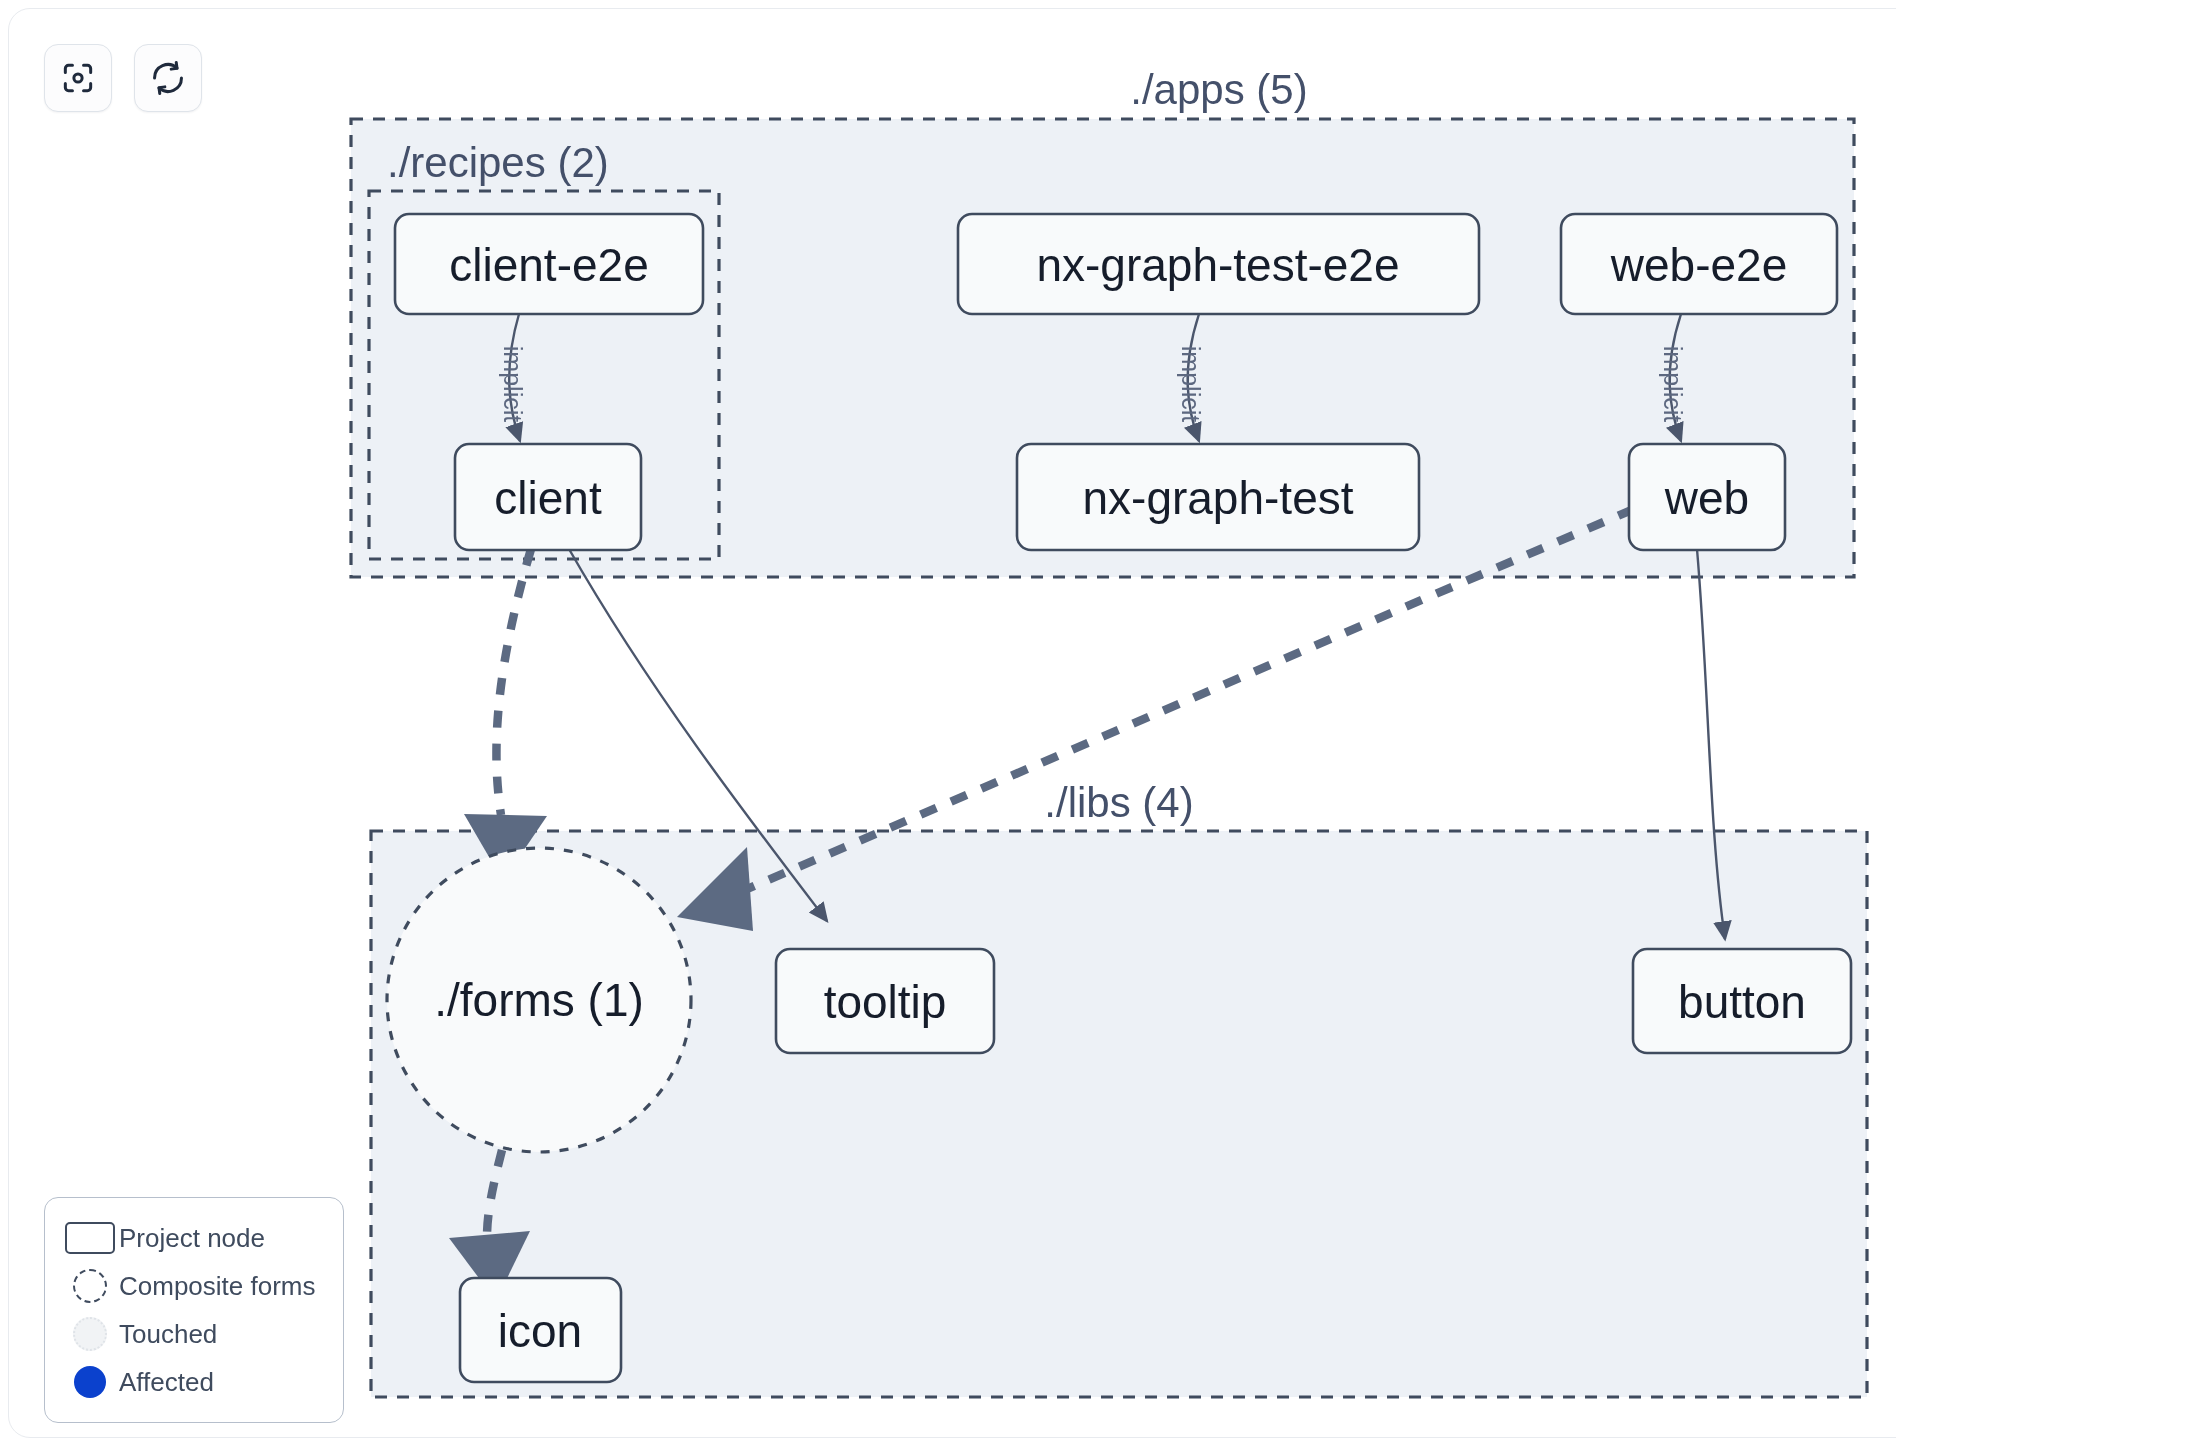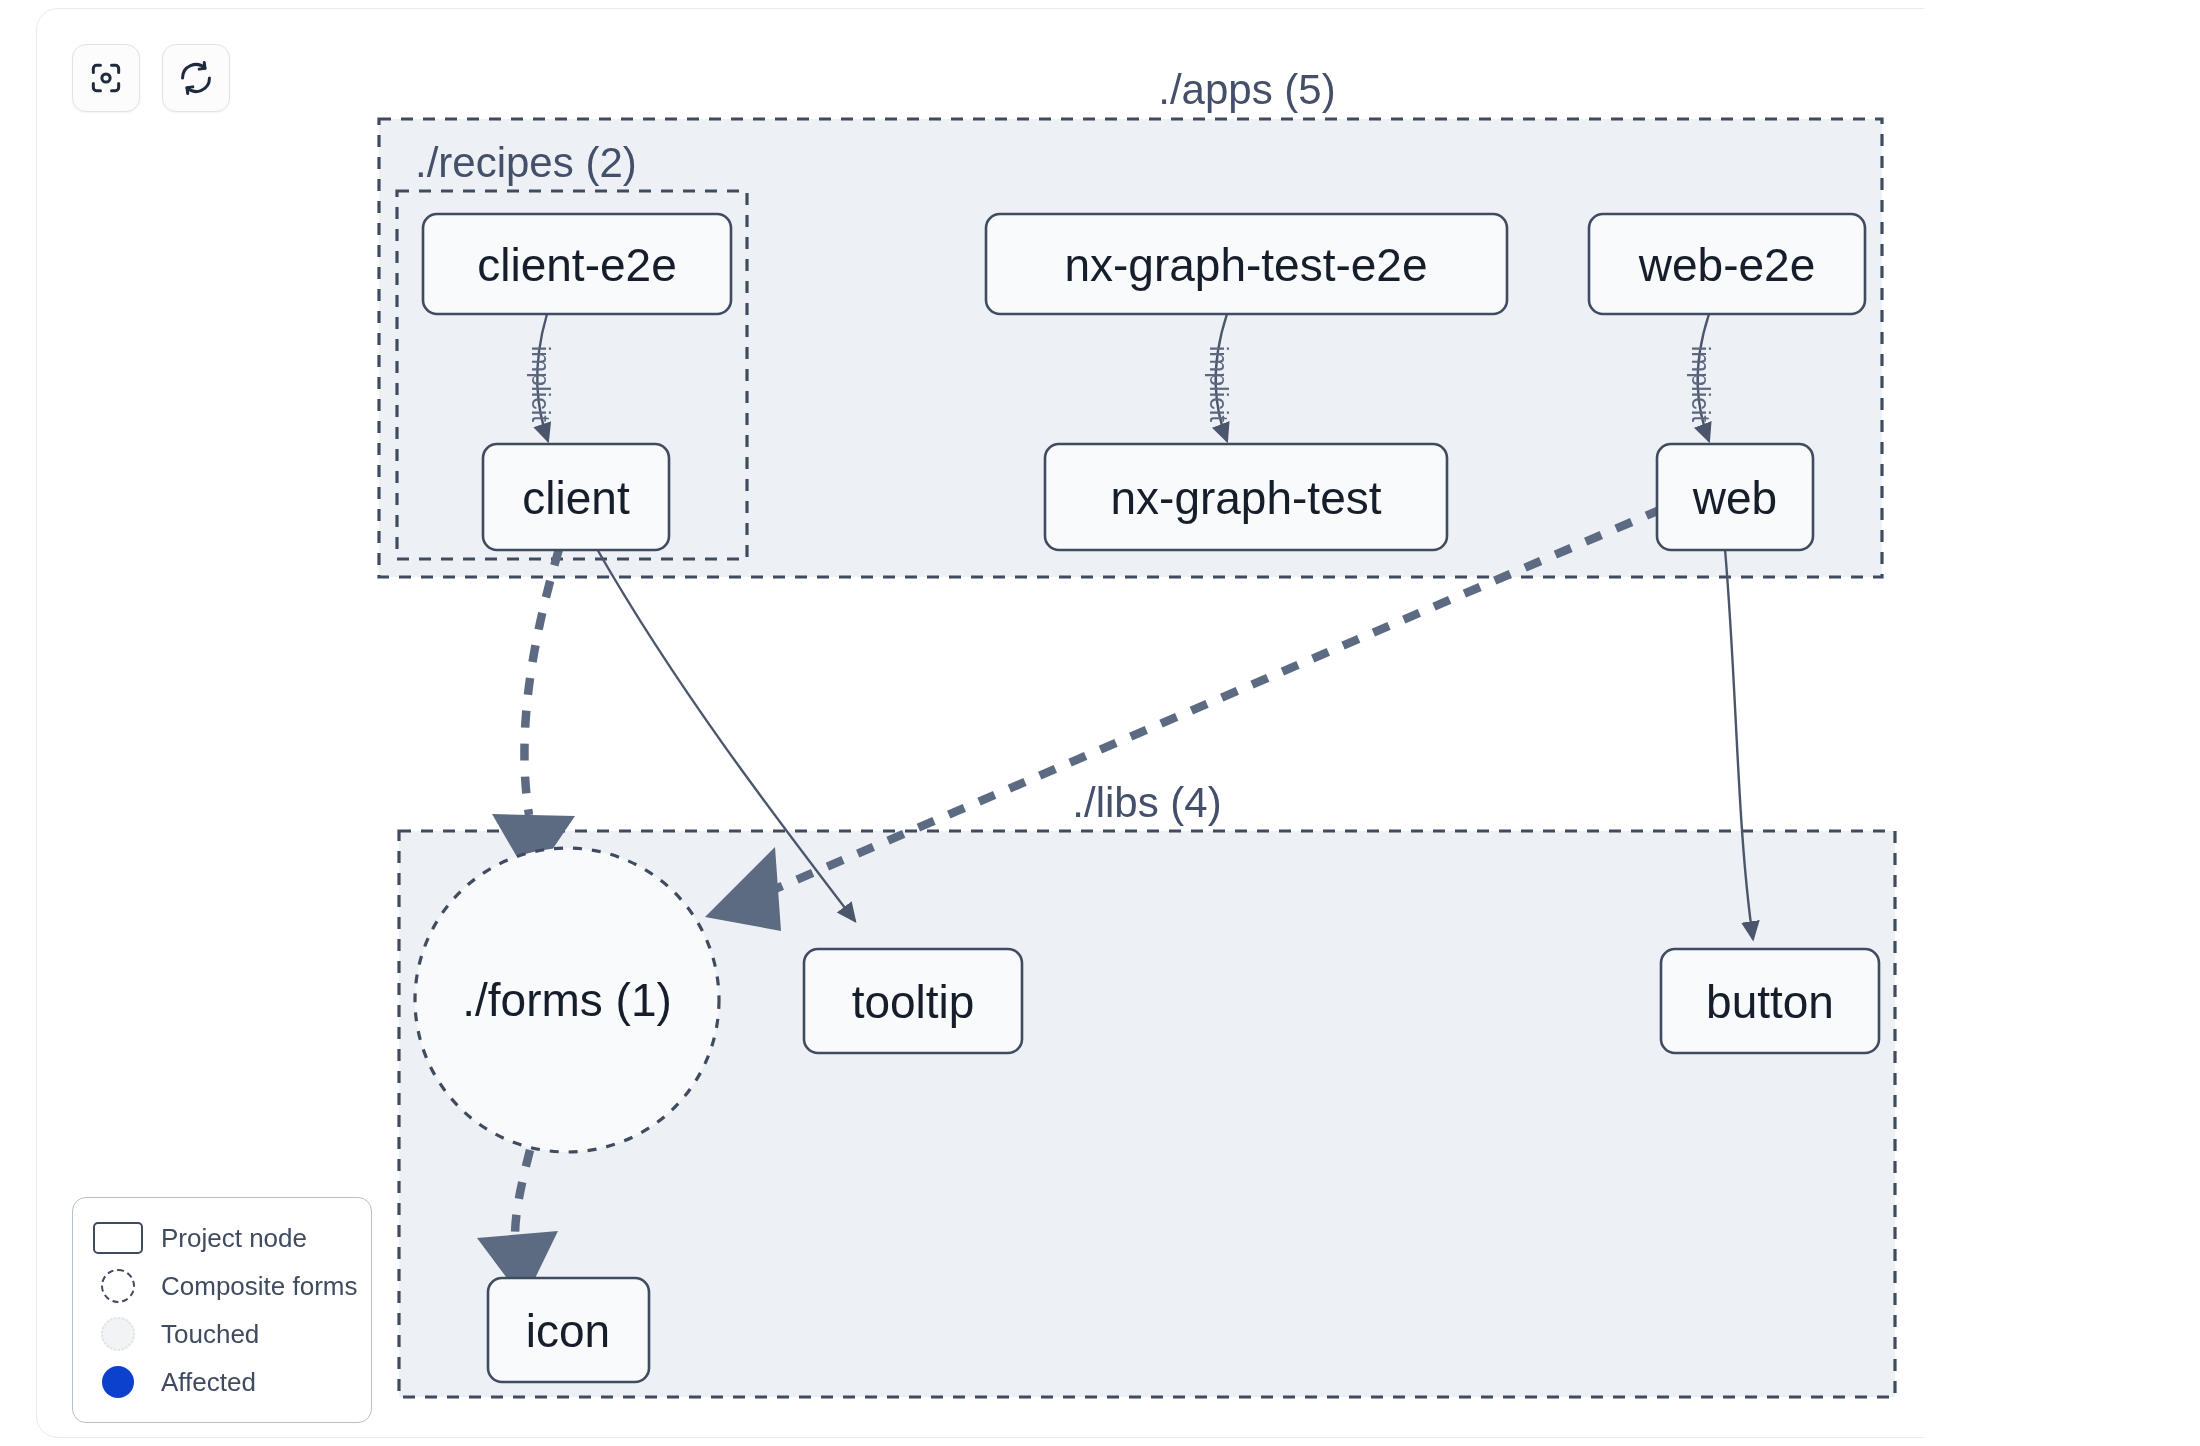--- a/index.html
+++ b/index.html
@@ -7,21 +7,20 @@
     padding: 0;
     background: #ffffff;
     font-family: "Liberation Sans", sans-serif;
   }
   #root {
     position: relative;
     width: 1896px;
     height: 1446px;
     overflow: hidden;
     background: #ffffff;
-    margin-left: 28px;
   }
   
   .app-shell {
     position: absolute;
     left: 8px;
     top: 8px;
     width: 2182px;
     height: 1430px;
     border: 1px solid #e8ebef;
     border-radius: 22px;
@@ -120,21 +119,21 @@
     border-radius: 14px;
     background: #ffffff;
     padding: 16px 18px;
     box-sizing: border-box;
     z-index: 30;
   }
   .legend-row {
     display: flex;
     align-items: center;
     height: 48px;
-    gap: 16px;
+    gap: 2px;
   }
   .legend-swatch {
     width: 54px;
     min-width: 54px;
     height: 34px;
     display: flex;
     align-items: center;
     justify-content: center;
   }
   .sw-project {

